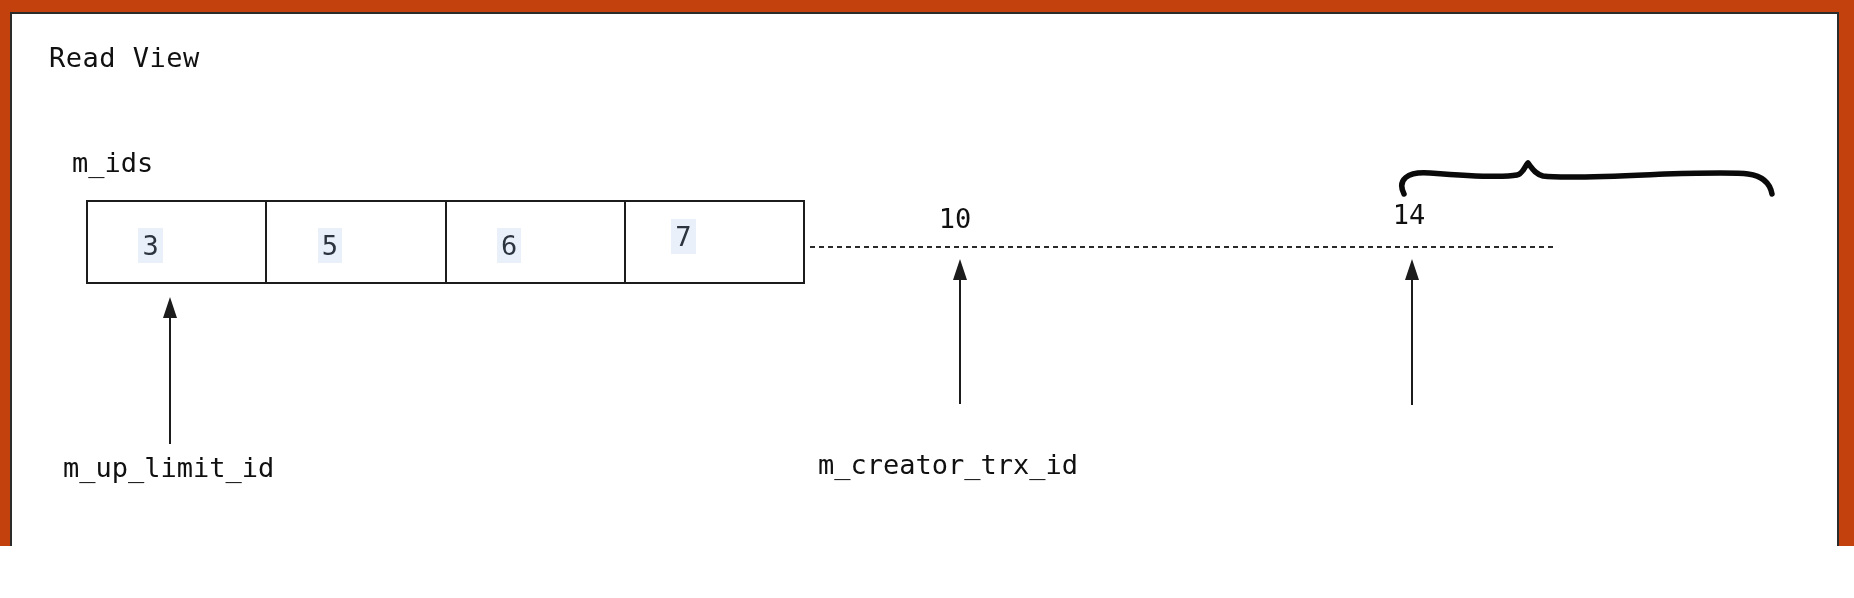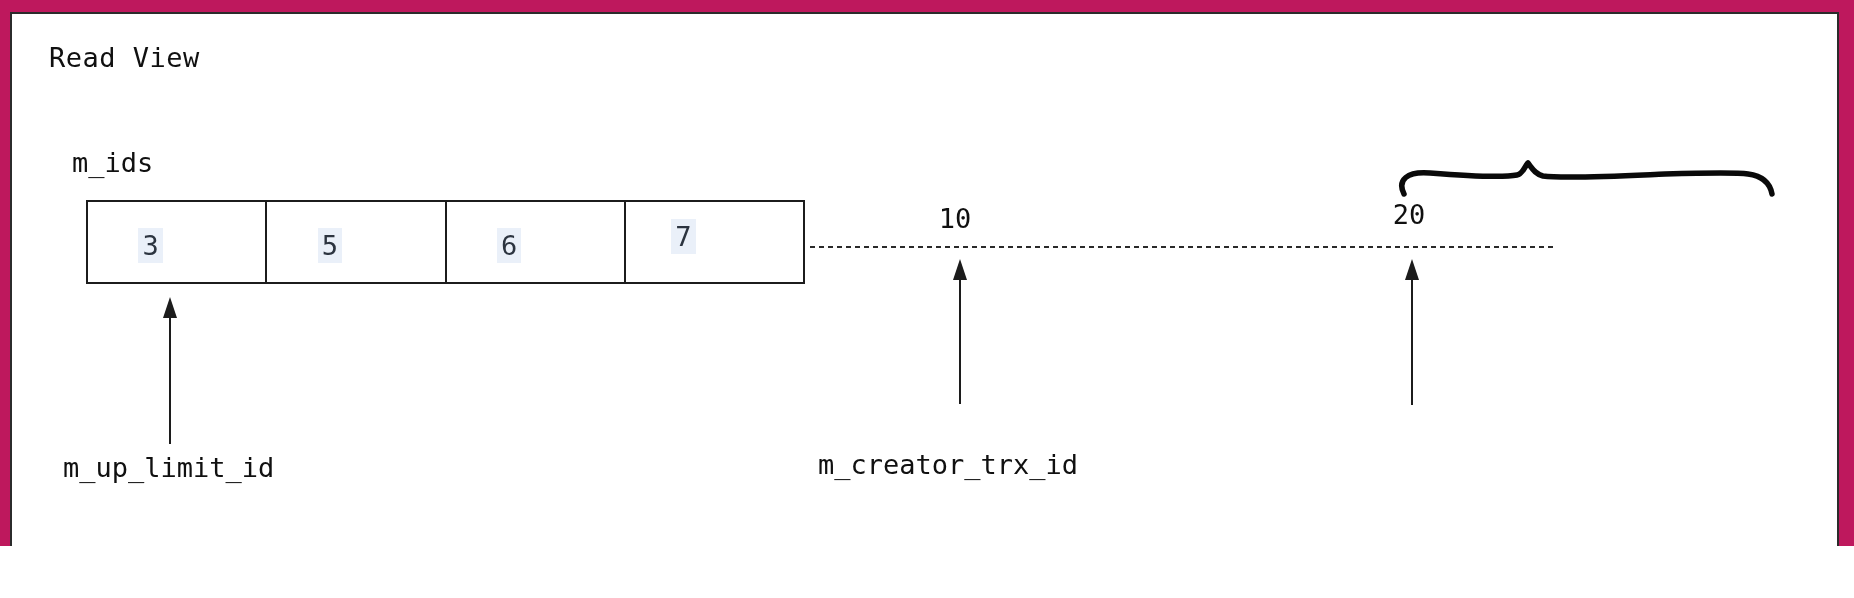--- a/index.html
+++ b/index.html
@@ -1,19 +1,19 @@
 <!DOCTYPE html>
 <html><head>
 <meta charset="utf-8">
 <style>
   html,body{margin:0;padding:0;background:#ffffff;}
   .stage{
     position:relative;
     width:1854px;height:546px;
-    background:#be185d;
+    background:#c2410c;
     overflow:hidden;
     font-family:"DejaVu Sans Mono","Liberation Mono",monospace;
     color:#141414;
   }
   .frame{
     position:absolute;left:10px;top:12px;
     width:1829px;height:575px;
     border:2px solid #2b2b2b;
     box-sizing:border-box;
     background:#ffffff;
@@ -120,21 +120,21 @@
              C 1468 176, 1502 178, 1517 175
              C 1523 174, 1524 167, 1528 163
              C 1532 168, 1535 174, 1543 176
              C 1565 179, 1620 176, 1665 174
              C 1700 173, 1735 172, 1748 174
              C 1763 176, 1770 183, 1772 194" fill="none" stroke="#0a0a0a" stroke-width="5.5" stroke-linecap="round" stroke-linejoin="round"></path>
   </svg>
 
   <div class="pt-label" style="left:955px;top:203px;">10</div>
 
-  <div class="pt-label" style="left:1409px;top:199px;">20</div>
+  <div class="pt-label" style="left:1409px;top:199px;">14</div>
 
   <div class="field-label" style="left:818px;top:449px;">m_creator_trx_id</div>
 
   <div class="field-label" style="left:63px;top:452px;">m_up_limit_id</div>
 
 
 
   <div class="watermark">CSDN @Boilermaker1992</div>
 
 </div>

